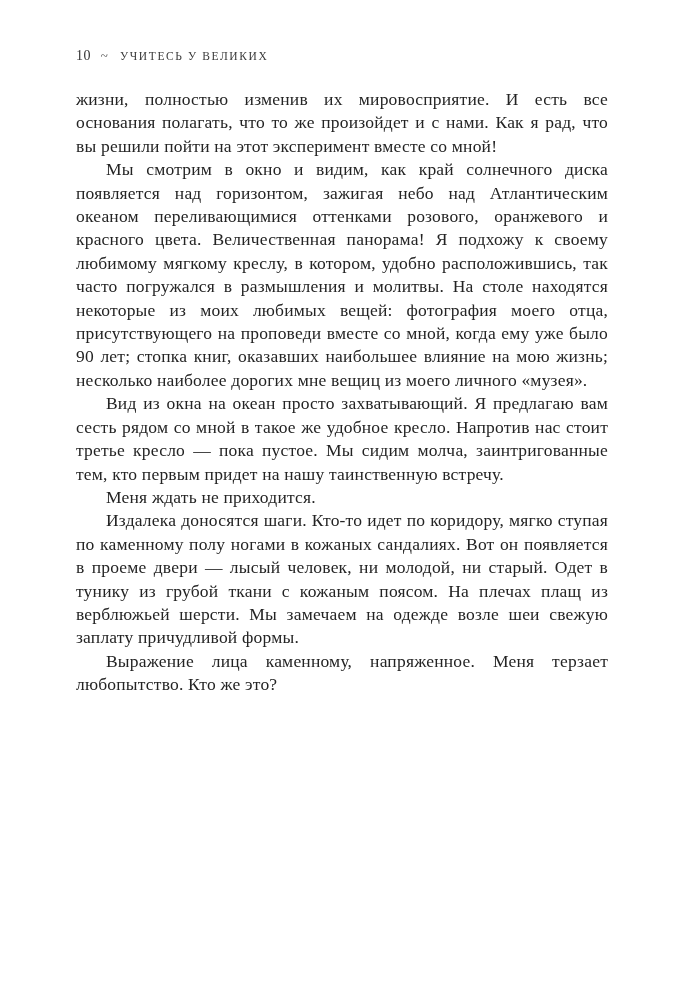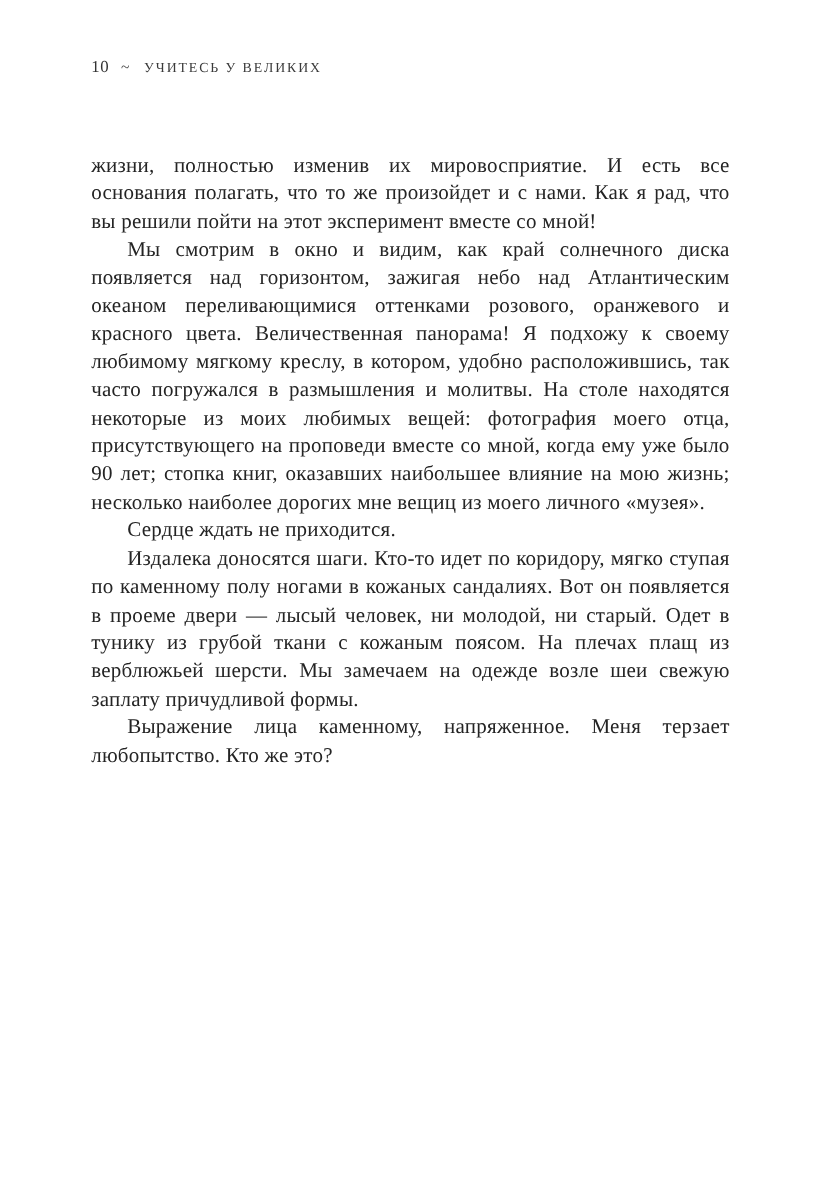--- a/index.html
+++ b/index.html
@@ -45,21 +45,20 @@
   .page-body {
     position: absolute;
     top: 88px;
     left: 76px;
     width: 532px;
     text-align: justify;
     font-size: 17.5px;
     line-height: 23.4px;
     letter-spacing: 0.2px;
     color: #242424;
-    margin-top: 38px;
   }
   .page-body p.para {
     margin: 0;
     padding: 0;
     text-indent: 30px;
   }
   .page-body p.para.no-indent {
     text-indent: 0;
   }
 </style>
@@ -70,18 +69,19 @@
 
   <header class="page-header">
     <span class="page-number">10</span>
     <span class="separator">~</span>
     <span class="book-title">УЧИТЕСЬ У ВЕЛИКИХ</span>
   </header>
 
   <main class="page-body">
     <p class="para no-indent">жизни, полностью изменив их мировосприятие. И есть все основания полагать, что то же произойдет и с нами. Как я рад, что вы решили пойти на этот эксперимент вместе со мной!</p>
     <p class="para">Мы смотрим в окно и видим, как край солнечного диска появляется над горизонтом, зажигая небо над Атлантическим океаном переливающимися оттенками розового, оранжевого и красного цвета. Величественная панорама! Я подхожу к своему любимому мягкому креслу, в котором, удобно расположившись, так часто погружался в размышления и молитвы. На столе находятся некоторые из моих любимых вещей: фотография моего отца, присутствующего на проповеди вместе со мной, когда ему уже было 90 лет; стопка книг, оказавших наибольшее влияние на мою жизнь; несколько наиболее дорогих мне вещиц из моего личного «музея».</p>
-    <p class="para">Сердце ждать не приходится.</p>
+    <p class="para">Вид из окна на океан просто захватывающий. Я предлагаю вам сесть рядом со мной в такое же удобное кресло. Напротив нас стоит третье кресло — пока пустое. Мы сидим молча, заинтригованные тем, кто первым придет на нашу таинственную встречу.</p>
+    <p class="para">Меня ждать не приходится.</p>
     <p class="para">Издалека доносятся шаги. Кто-то идет по коридору, мягко ступая по каменному полу ногами в кожаных сандалиях. Вот он появляется в проеме двери — лысый человек, ни молодой, ни старый. Одет в тунику из грубой ткани с кожаным поясом. На плечах плащ из верблюжьей шерсти. Мы замечаем на одежде возле шеи свежую заплату причудливой формы.</p>
     <p class="para">Выражение лица каменному, напряженное. Меня терзает любопытство. Кто же это?</p>
   </main>
 
 </div>
 
 </body></html>

